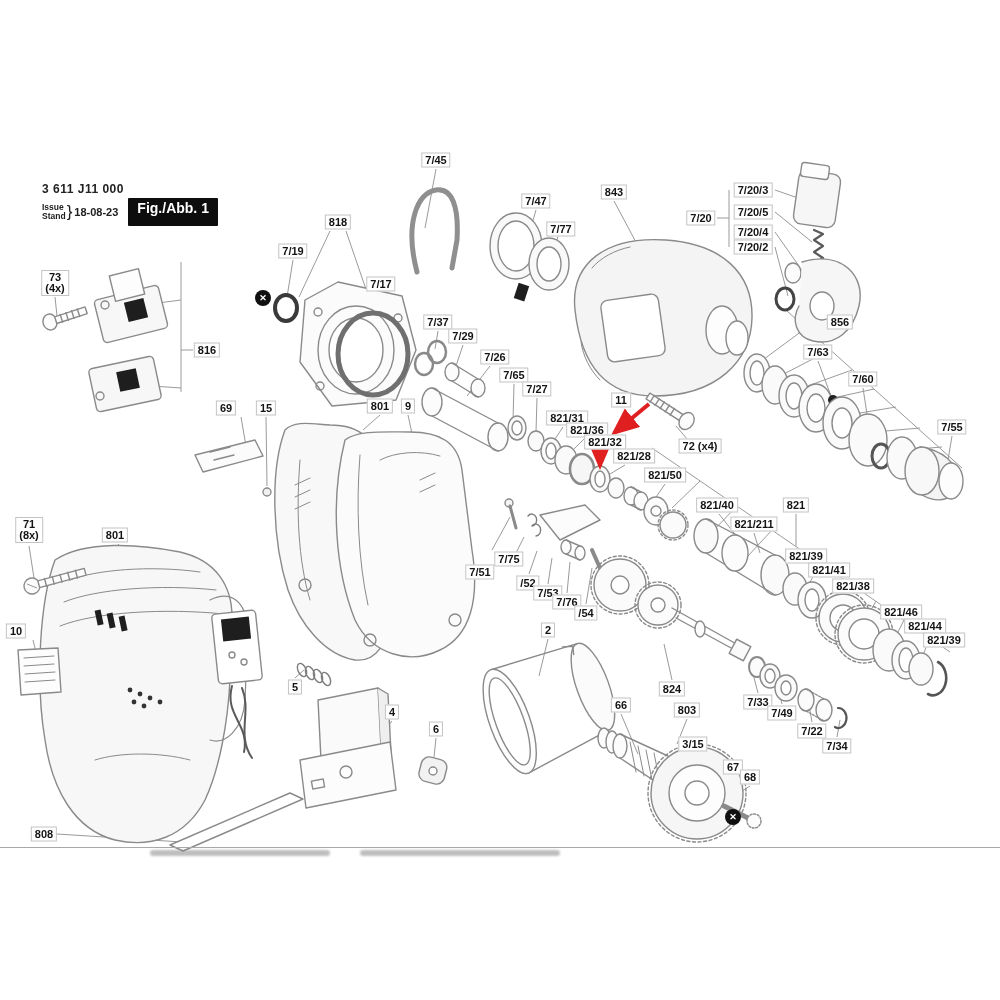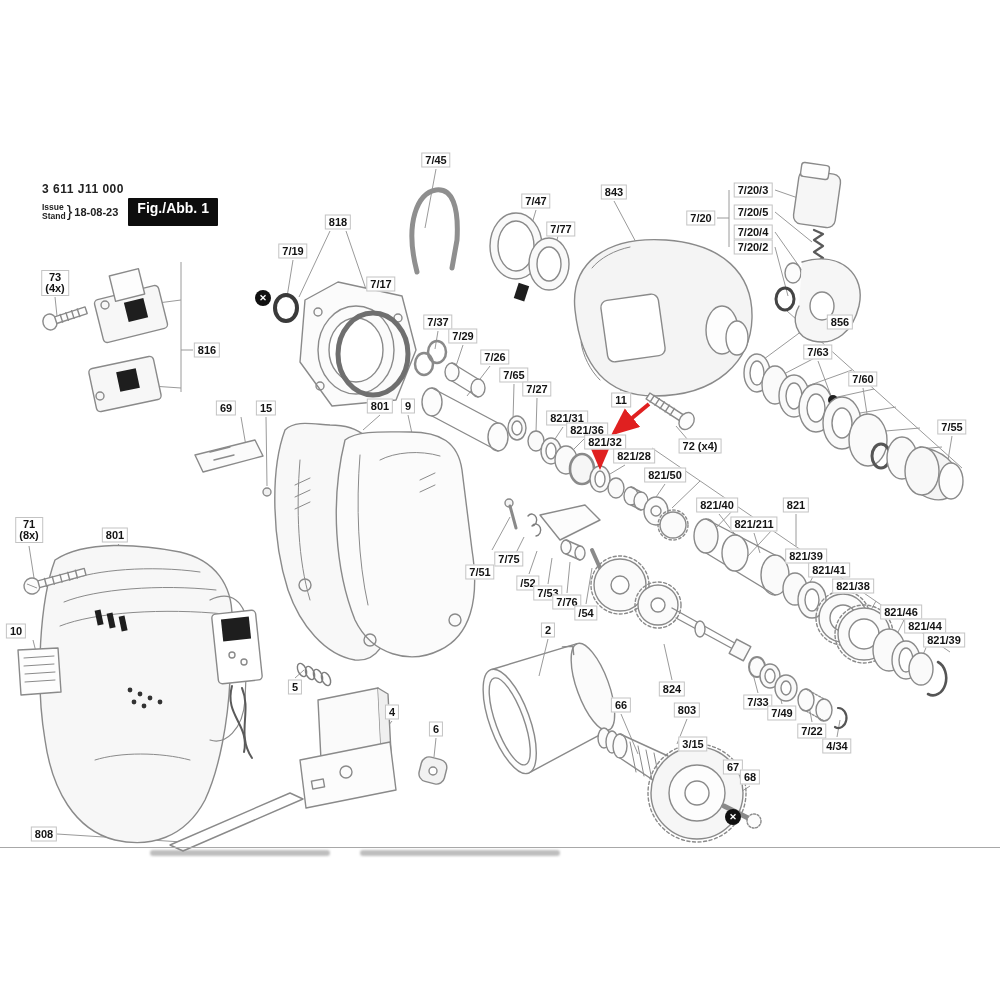--- a/index.html
+++ b/index.html
@@ -503,21 +503,21 @@
       <div class="callout" style="left: 548px; top: 630px;">2</div>
       <div class="callout" style="left: 672px; top: 689px;">824</div>
       <div class="callout" style="left: 621px; top: 705px;">66</div>
       <div class="callout" style="left: 687px; top: 710px;">803</div>
       <div class="callout" style="left: 693px; top: 744px;">3/15</div>
       <div class="callout" style="left: 733px; top: 767px;">67</div>
       <div class="callout" style="left: 750px; top: 777px;">68</div>
       <div class="callout" style="left: 758px; top: 702px;">7/33</div>
       <div class="callout" style="left: 782px; top: 713px;">7/49</div>
       <div class="callout" style="left: 812px; top: 731px;">7/22</div>
-      <div class="callout" style="left: 837px; top: 746px;">4/34</div>
+      <div class="callout" style="left: 837px; top: 746px;">7/34</div>
       <div class="callout" style="left: 295px; top: 687px;">5</div>
       <div class="callout" style="left: 392px; top: 712px;">4</div>
       <div class="callout" style="left: 436px; top: 729px;">6</div>
       <div class="callout" style="left: 44px; top: 834px;">808</div>
       <div class="xmark" style="left: 263px; top: 298px;">✕</div>
       <div class="xmark" style="left: 733px; top: 817px;">✕</div>
     </div>
 
 
   <div class="cropline"></div>

